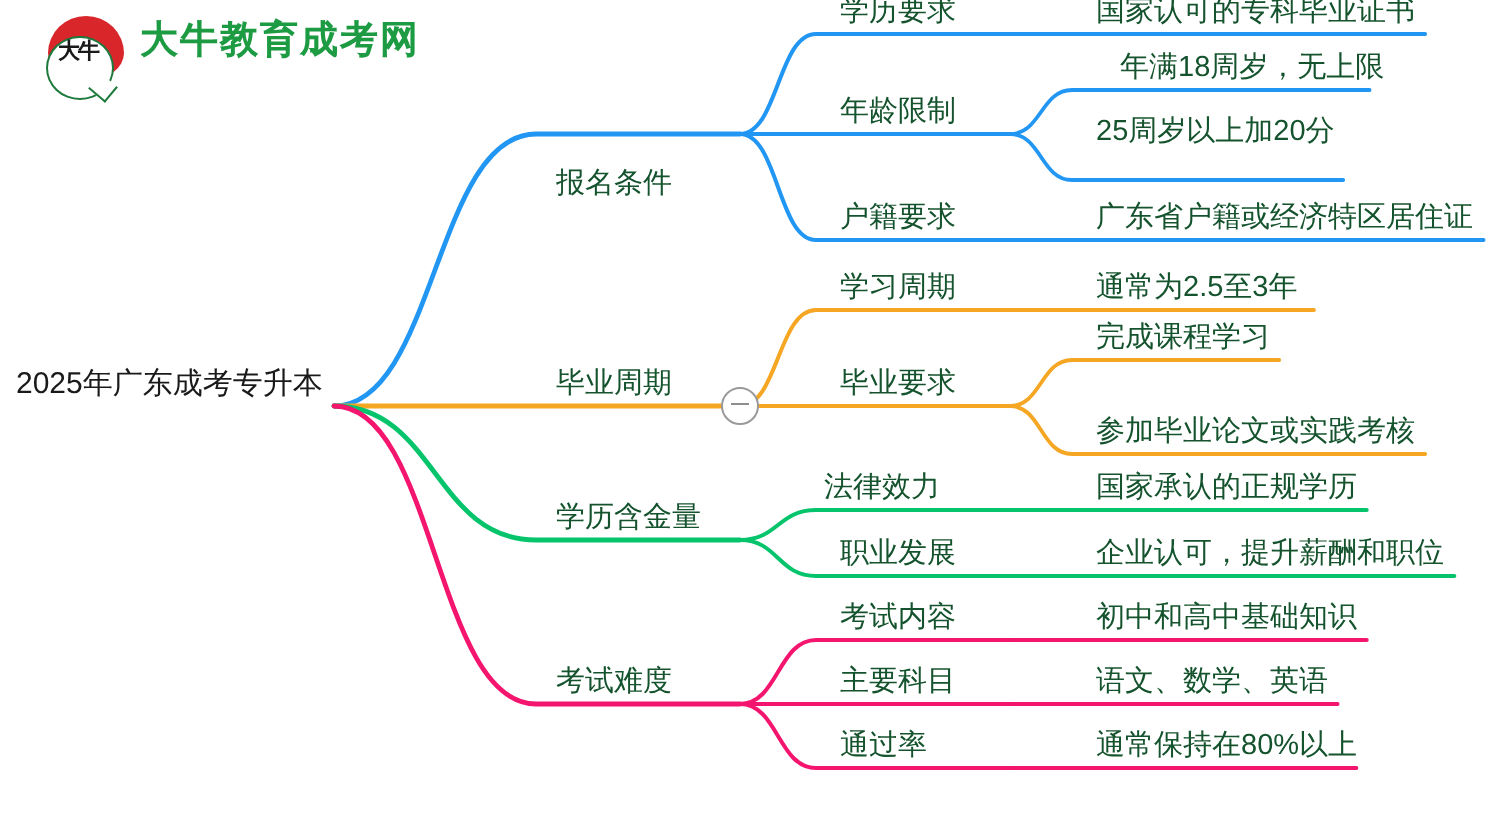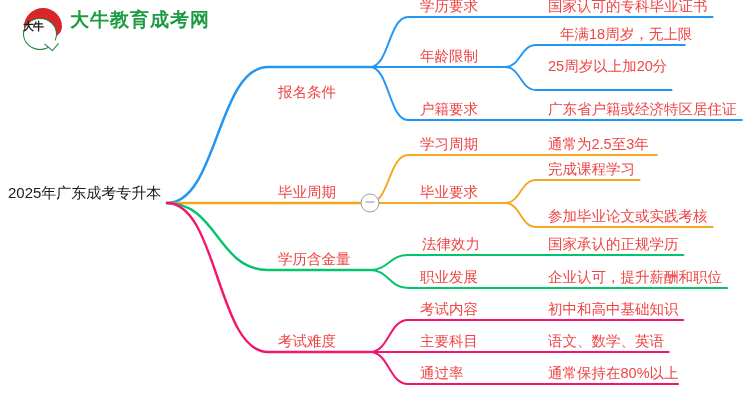--- a/index.html
+++ b/index.html
@@ -9,21 +9,21 @@
     font-family:"Liberation Sans","DejaVu Sans",sans-serif;
     overflow:hidden;
     position:relative;
   }
   #stage{position:absolute;left:0;top:0;width:750px;height:410px;}
   svg.wires{position:absolute;left:0;top:0;width:750px;height:410px;pointer-events:none;}
 
   .node{
     position:absolute;
     white-space:nowrap;
-    color:#ef4444;
+    color:#14532d;
     line-height:1;
     transform:translateY(-50%);
   }
   .root{
     font-size:15px;
     color:#1a1a1a;
     letter-spacing:0px;
   }
   .lvl2{font-size:14.5px;}
   .lvl3{font-size:14.5px;}
@@ -44,21 +44,21 @@
     width:0;height:0;border-left:5px solid transparent;
     border-right:5px solid transparent;border-top:9px solid #d8262a;
   }
   #logo .disc{
     position:absolute;left:1px;top:10px;width:32px;height:30px;
     background:#ffffff;border:1.6px solid #1d7a3c;border-radius:50%;
   }
   #logo .mk-text{
     position:absolute;left:1px;top:12px;width:32px;height:26px;
     color:#1a1a1a;font-size:11px;font-weight:bold;line-height:13px;
-    text-align:left;letter-spacing:-1px;
+    text-align:center;letter-spacing:-1px;
   }
   #logo .tail{
     position:absolute;left:24px;top:31px;width:10px;height:9px;
     background:#ffffff;border-right:1.6px solid #1d7a3c;
     border-bottom:1.6px solid #1d7a3c;
     transform:rotate(40deg);
   }
   #logo .brand{
     position:absolute;left:48px;top:1px;
     font-size:19px;font-weight:bold;color:#1d9b43;letter-spacing:1px;
@@ -133,21 +133,21 @@
       <div class="node lvl3" style="left: 420px; top: 109px;">户籍要求</div>
       <div class="node lvl3" style="left: 548px; top: 109px;">广东省户籍或经济特区居住证</div>
       <div class="node lvl2" style="left: 278px; top: 192px;">毕业周期</div>
       <div class="node lvl3" style="left: 420px; top: 144px;">学习周期</div>
       <div class="node lvl3" style="left: 548px; top: 144px;">通常为2.5至3年</div>
       <div class="node lvl3" style="left: 420px; top: 192px;">毕业要求</div>
       <div class="node lvl3" style="left: 548px; top: 169px;">完成课程学习</div>
       <div class="node lvl3" style="left: 548px; top: 216px;">参加毕业论文或实践考核</div>
       <div class="collapse-btn" style="left: 370px; top: 203px;"></div>
       <div class="node lvl2" style="left: 278px; top: 259px;">学历含金量</div>
-      <div class="node lvl3" style="left: 422px; top: 244px;">法律效力</div>
+      <div class="node lvl3" style="left: 412px; top: 244px;">法律效力</div>
       <div class="node lvl3" style="left: 548px; top: 244px;">国家承认的正规学历</div>
       <div class="node lvl3" style="left: 420px; top: 277px;">职业发展</div>
       <div class="node lvl3" style="left: 548px; top: 277px;">企业认可，提升薪酬和职位</div>
       <div class="node lvl2" style="left: 278px; top: 341px;">考试难度</div>
       <div class="node lvl3" style="left: 420px; top: 309px;">考试内容</div>
       <div class="node lvl3" style="left: 548px; top: 309px;">初中和高中基础知识</div>
       <div class="node lvl3" style="left: 420px; top: 341px;">主要科目</div>
       <div class="node lvl3" style="left: 548px; top: 341px;">语文、数学、英语</div>
       <div class="node lvl3" style="left: 420px; top: 373px;">通过率</div>
       <div class="node lvl3" style="left: 548px; top: 373px;">通常保持在80%以上</div>

